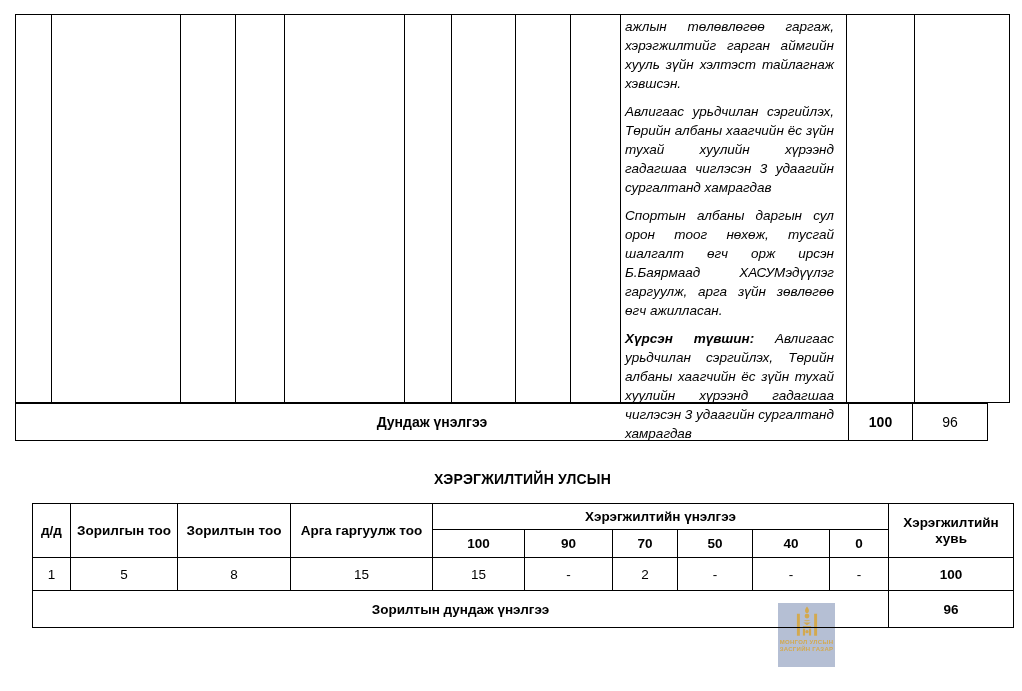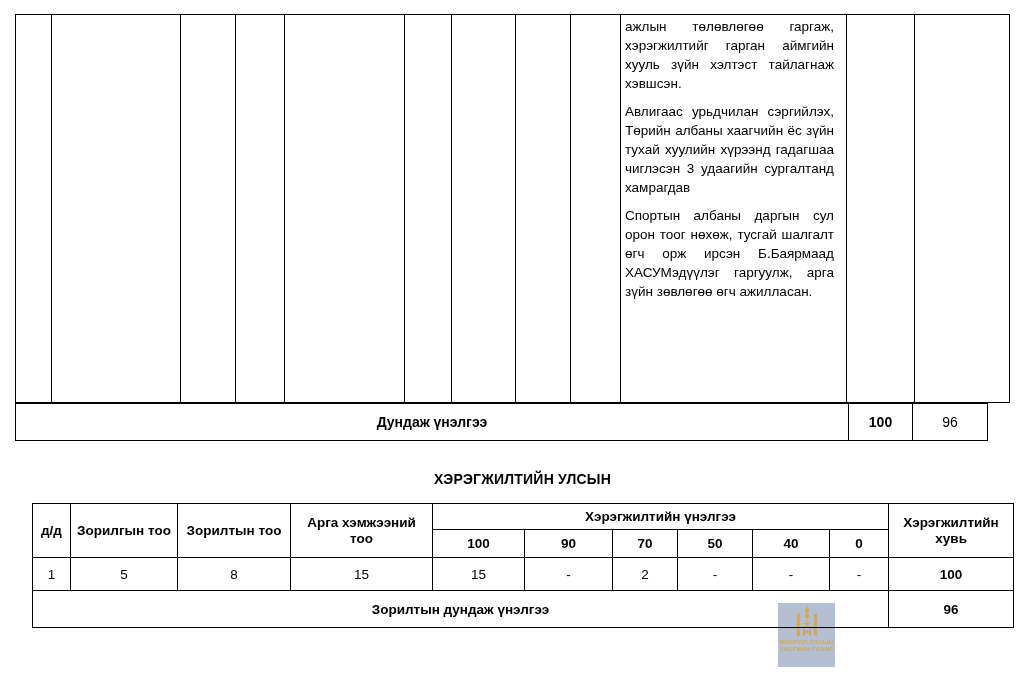--- a/index.html
+++ b/index.html
@@ -27,21 +27,21 @@
     height:100%;
     flex:0 0 auto;
   }
   .t1 .col:last-child { border-right:none; flex:1 1 auto; }
   .narrative {
     padding:2px 4px 0 4px;
     font-size:13.5px;
     line-height:19px;
     text-align:justify;
   }
-  .narrative p { margin:0 8px 9px 0; }
+  .narrative p { margin:0 8px 9px 0;font-style:italic; }
   .narrative .lead { font-weight:bold; }
 
   
   .avg {
     position:absolute; left:15px; top:403px;
     width:973px; height:38px;
     border:1.5px solid #000;
     box-sizing:border-box;
     display:flex;
     text-align:center;
@@ -120,20 +120,21 @@
     <div class="col" style="width:49px"></div>
     <div class="col" style="width:120px"></div>
     <div class="col" style="width:47px"></div>
     <div class="col" style="width:64px"></div>
     <div class="col" style="width:55px"></div>
     <div class="col" style="width:50px"></div>
     <div class="col narrative" style="width:226px">
       <p><span class="lead"></span> <span>ажлын төлөвлөгөө гаргаж, хэрэгжилтийг гарган аймгийн хууль зүйн хэлтэст тайлагнаж хэвшсэн.</span></p>
       <p><span class="lead"></span> <span>Авлигаас урьдчилан сэргийлэх, Төрийн албаны хаагчийн ёс зүйн тухай хуулийн хүрээнд гадагшаа чиглэсэн 3 удаагийн сургалтанд хамрагдав</span></p>
       <p><span class="lead"></span> <span>Спортын албаны даргын сул орон тоог нөхөж, тусгай шалгалт өгч орж ирсэн Б.Баярмаад ХАСУМэдүүлэг гаргуулж, арга зүйн зөвлөгөө өгч ажилласан.</span></p>
+      <p><span class="lead">Хүрсэн түвшин:</span> <span>Авлигаас урьдчилан сэргийлэх, Төрийн албаны хаагчийн ёс зүйн тухай хуулийн хүрээнд гадагшаа чиглэсэн 3 удаагийн сургалтанд хамрагдав</span></p>
     </div>
     <div class="col" style="width:68px"></div>
     <div class="col"></div>
   </div>
 
   <div class="avg">
     <div class="cell label">Дундаж үнэлгээ</div>
     <div class="cell score">100</div>
     <div class="cell pct">96</div>
   </div>
@@ -173,21 +174,21 @@
         <col style="width:75px">
       <col style="width:77px">
         <col style="width:59px">
         <col style="width:125px">
     </colgroup>
     <tbody>
       <tr class="hdr1">
         <th rowspan="2">д/д</th>
         <th rowspan="2">Зорилгын тоо</th>
         <th rowspan="2">Зорилтын тоо</th>
-        <th rowspan="2">Арга хэмжээний тоо</th>
+        <th rowspan="2">Арга гаргуулж тоо</th>
         <th colspan="6">Хэрэгжилтийн үнэлгээ</th>
         <th rowspan="2">Хэрэгжилтийн хувь</th>
       </tr>
       <tr class="hdr2">
         <th>100</th>
         <th>90</th>
         <th>70</th>
         <th>50</th>
         <th>40</th>
         <th>0</th>

